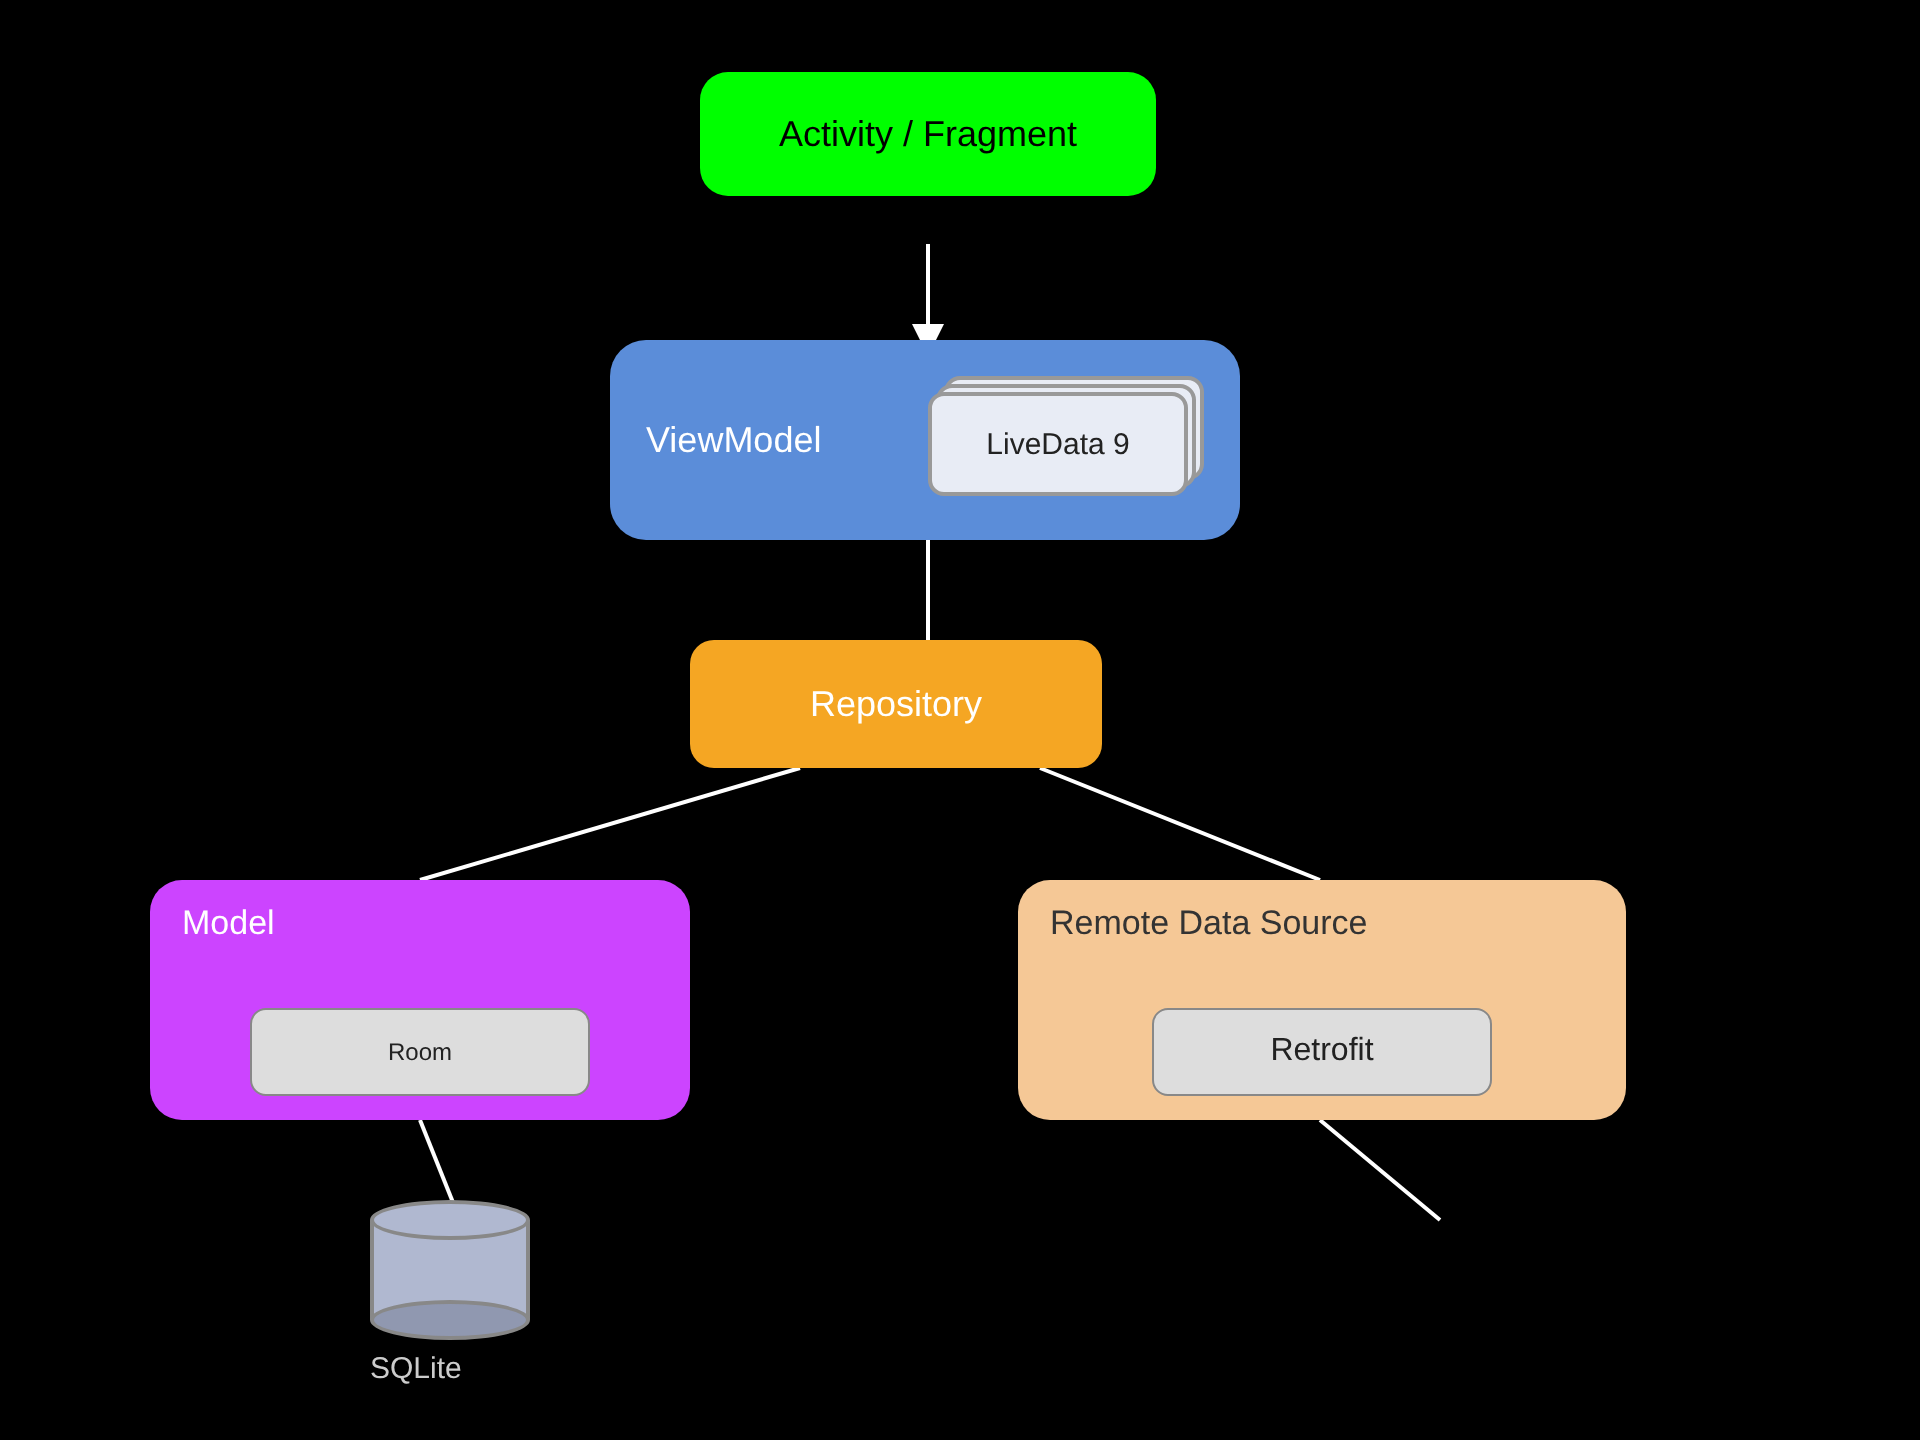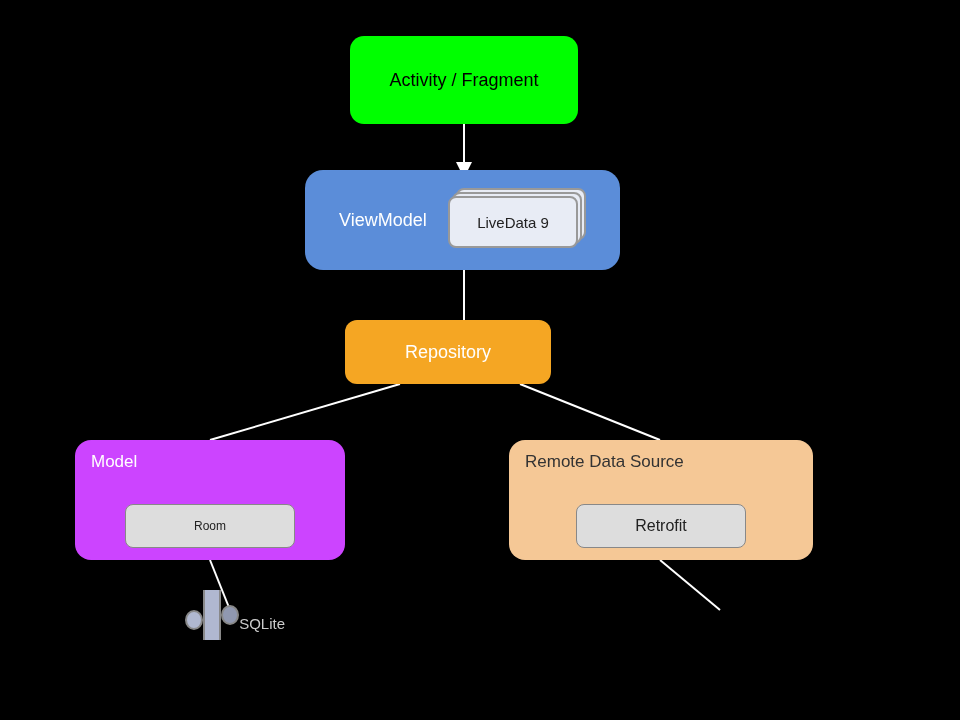--- a/index.html
+++ b/index.html
@@ -18,21 +18,21 @@
       width: 960px;
       height: 720px;
     }
 
     
     .activity-fragment {
       position: absolute;
       top: 36px;
       left: 350px;
       width: 228px;
-      height: 88px;
+      height: 62px;
       background: #00ff00;
       border-radius: 14px;
       display: flex;
       align-items: center;
       justify-content: center;
     }
     .activity-fragment span {
       font-size: 18px;
       color: #000;
       font-weight: 500;
@@ -42,21 +42,21 @@
     .viewmodel-box {
       position: absolute;
       top: 170px;
       left: 305px;
       width: 315px;
       height: 100px;
       background: #5b8dd9;
       border-radius: 18px;
       display: flex;
       align-items: center;
-      padding: 0 34px;
+      padding: 0 18px;
     }
     .viewmodel-label {
       font-size: 18px;
       color: #fff;
       font-weight: 500;
       margin-right: 18px;
     }
     
     .livedata-stack {
       position: relative;
@@ -180,22 +180,21 @@
       margin-top: auto;
     }
 
     
     .sqlite-container {
       position: absolute;
       top: 600px;
       left: 185px;
       width: 100px;
       display: flex;
-      flex-direction: row;
-      align-items: center;
+      flex-direction: column;
     }
     .cylinder-top {
       width: 80px;
       height: 20px;
       background: #b0b8d0;
       border-radius: 50%;
       border: 2px solid #888;
       position: relative;
       z-index: 2;
     }

